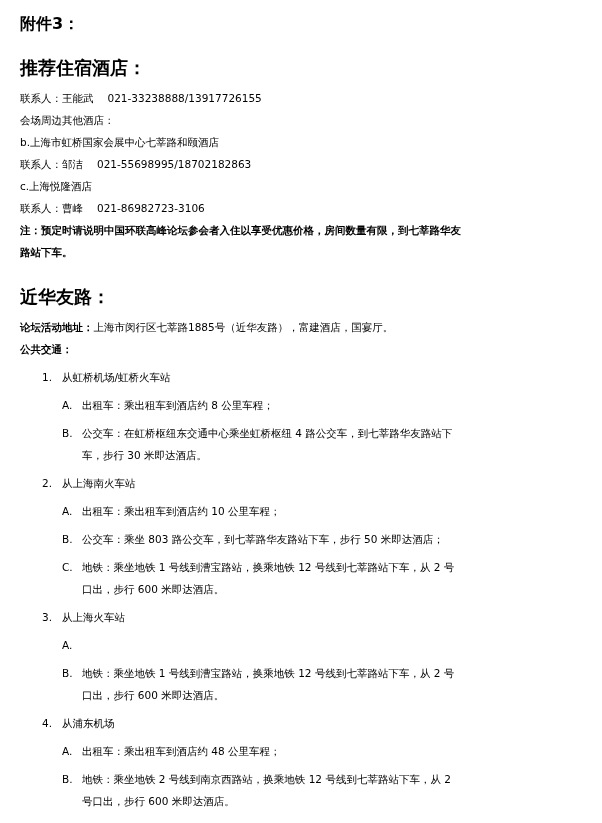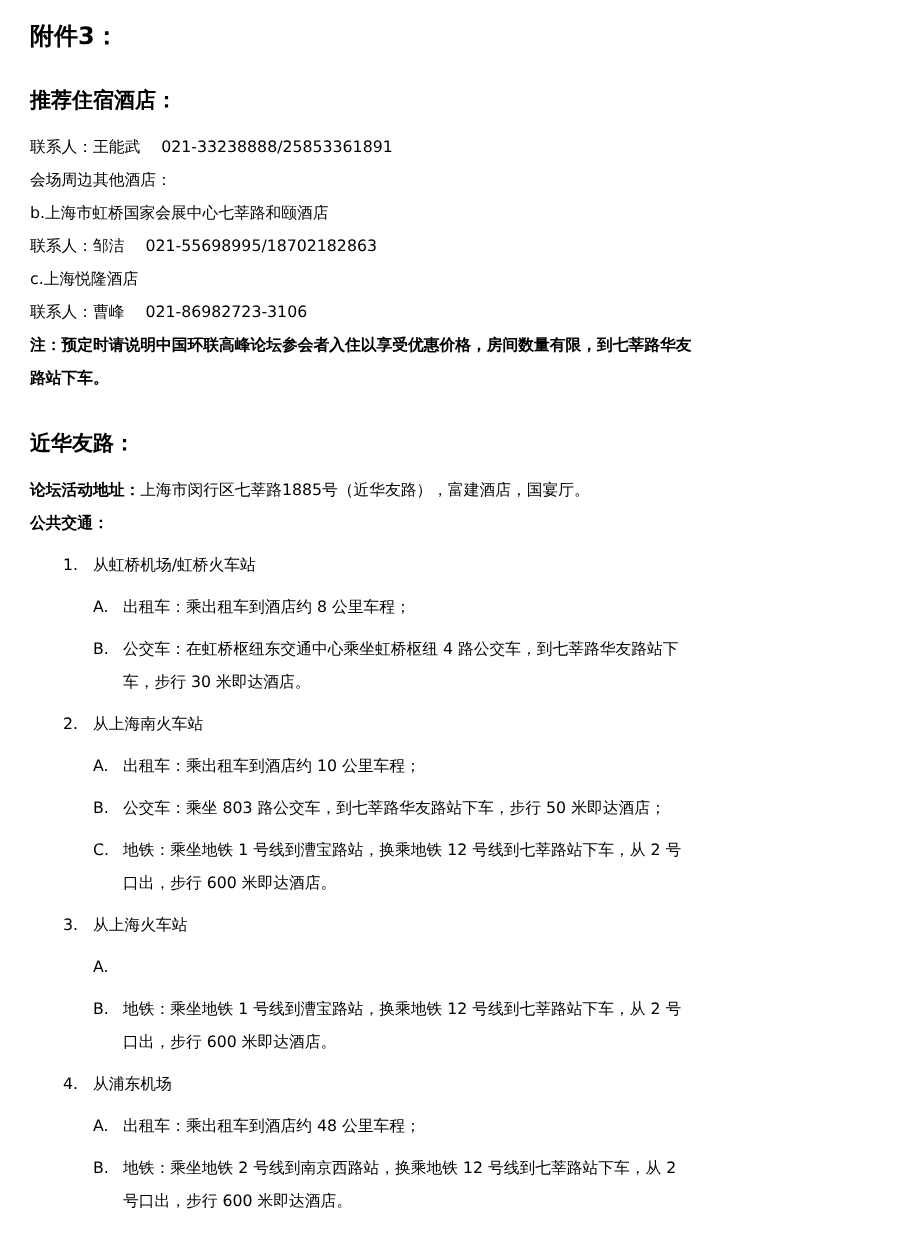--- a/index.html
+++ b/index.html
@@ -20,21 +20,21 @@
     height: 823px;
     padding: 12px 20px 10px 20px;
   }
   .h1 {
     font-size: 16px;
     font-weight: bold;
     line-height: 20px;
     margin: 2px 0 16px 0;
   }
   .h2 {
-    font-size: 14px;
+    font-size: 18px;
     font-weight: bold;
     line-height: 19px;
     margin: 24px 0 10px 0;
   }
   .bodyline {
     font-size: 10.5px;
     line-height: 22px;
     white-space: nowrap;
   }
   .extra {
@@ -88,21 +88,21 @@
 </style>
 </head>
 <body>
 
 <div class="page">
 
   <div class="h1">附件3：</div>
 
   <div class="h2">推荐住宿酒店：</div>
 
-  <div class="bodyline"><span>联系人：王能武</span><span class="extra">021-33238888/25853361891</span></div>
+  <div class="bodyline"><span>联系人：王能武</span><span class="extra">021-33238888/13917726155</span></div>
   <div class="bodyline"><span>会场周边其他酒店：</span></div>
   <div class="bodyline"><span>b.上海市虹桥国家会展中心七莘路和颐酒店</span></div>
   <div class="bodyline"><span>联系人：邹洁</span><span class="extra">021-55698995/18702182863</span></div>
   <div class="bodyline"><span>c.上海悦隆酒店</span></div>
   <div class="bodyline"><span>联系人：曹峰</span><span class="extra">021-86982723-3106</span></div>
 
   <div class="note">注：预定时请说明中国环联高峰论坛参会者入住以享受优惠价格，房间数量有限，到七莘路华友路站下车。</div>
 
   <div class="h2">近华友路：</div>
 

